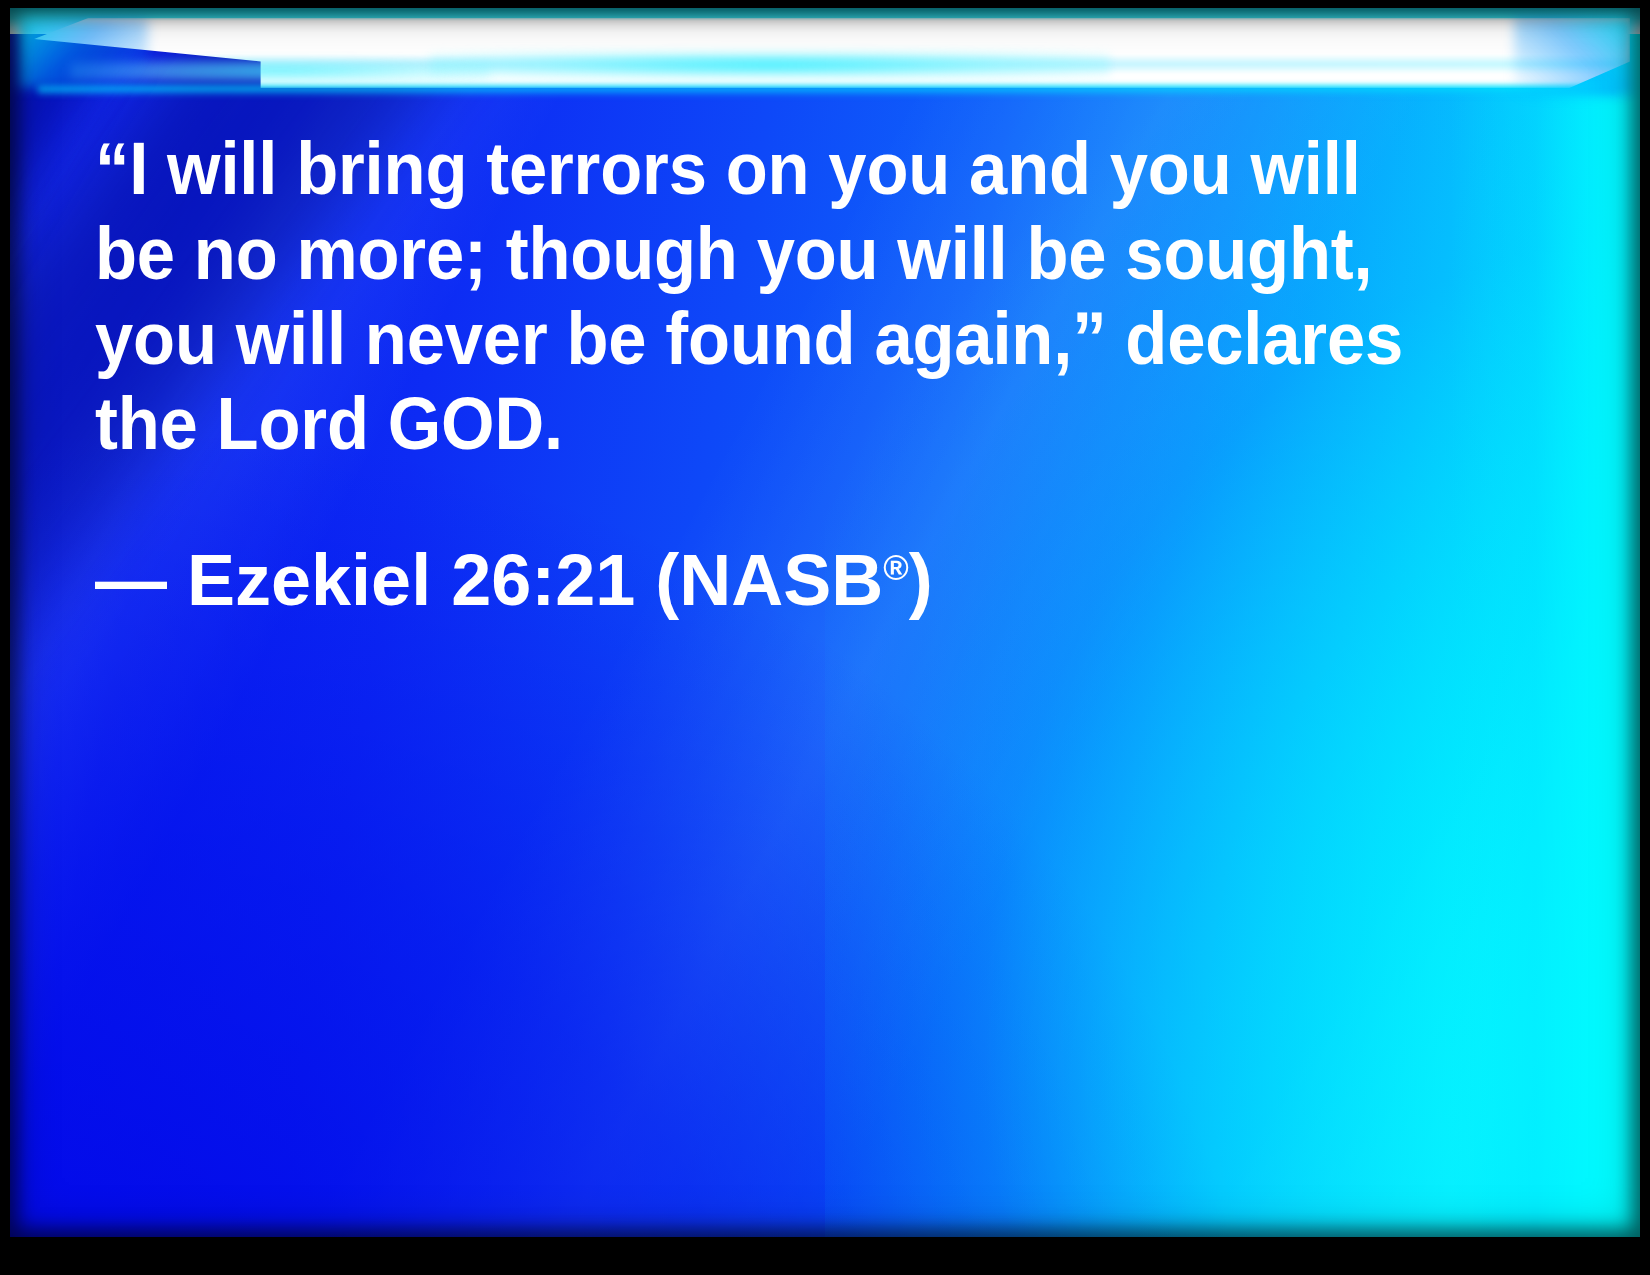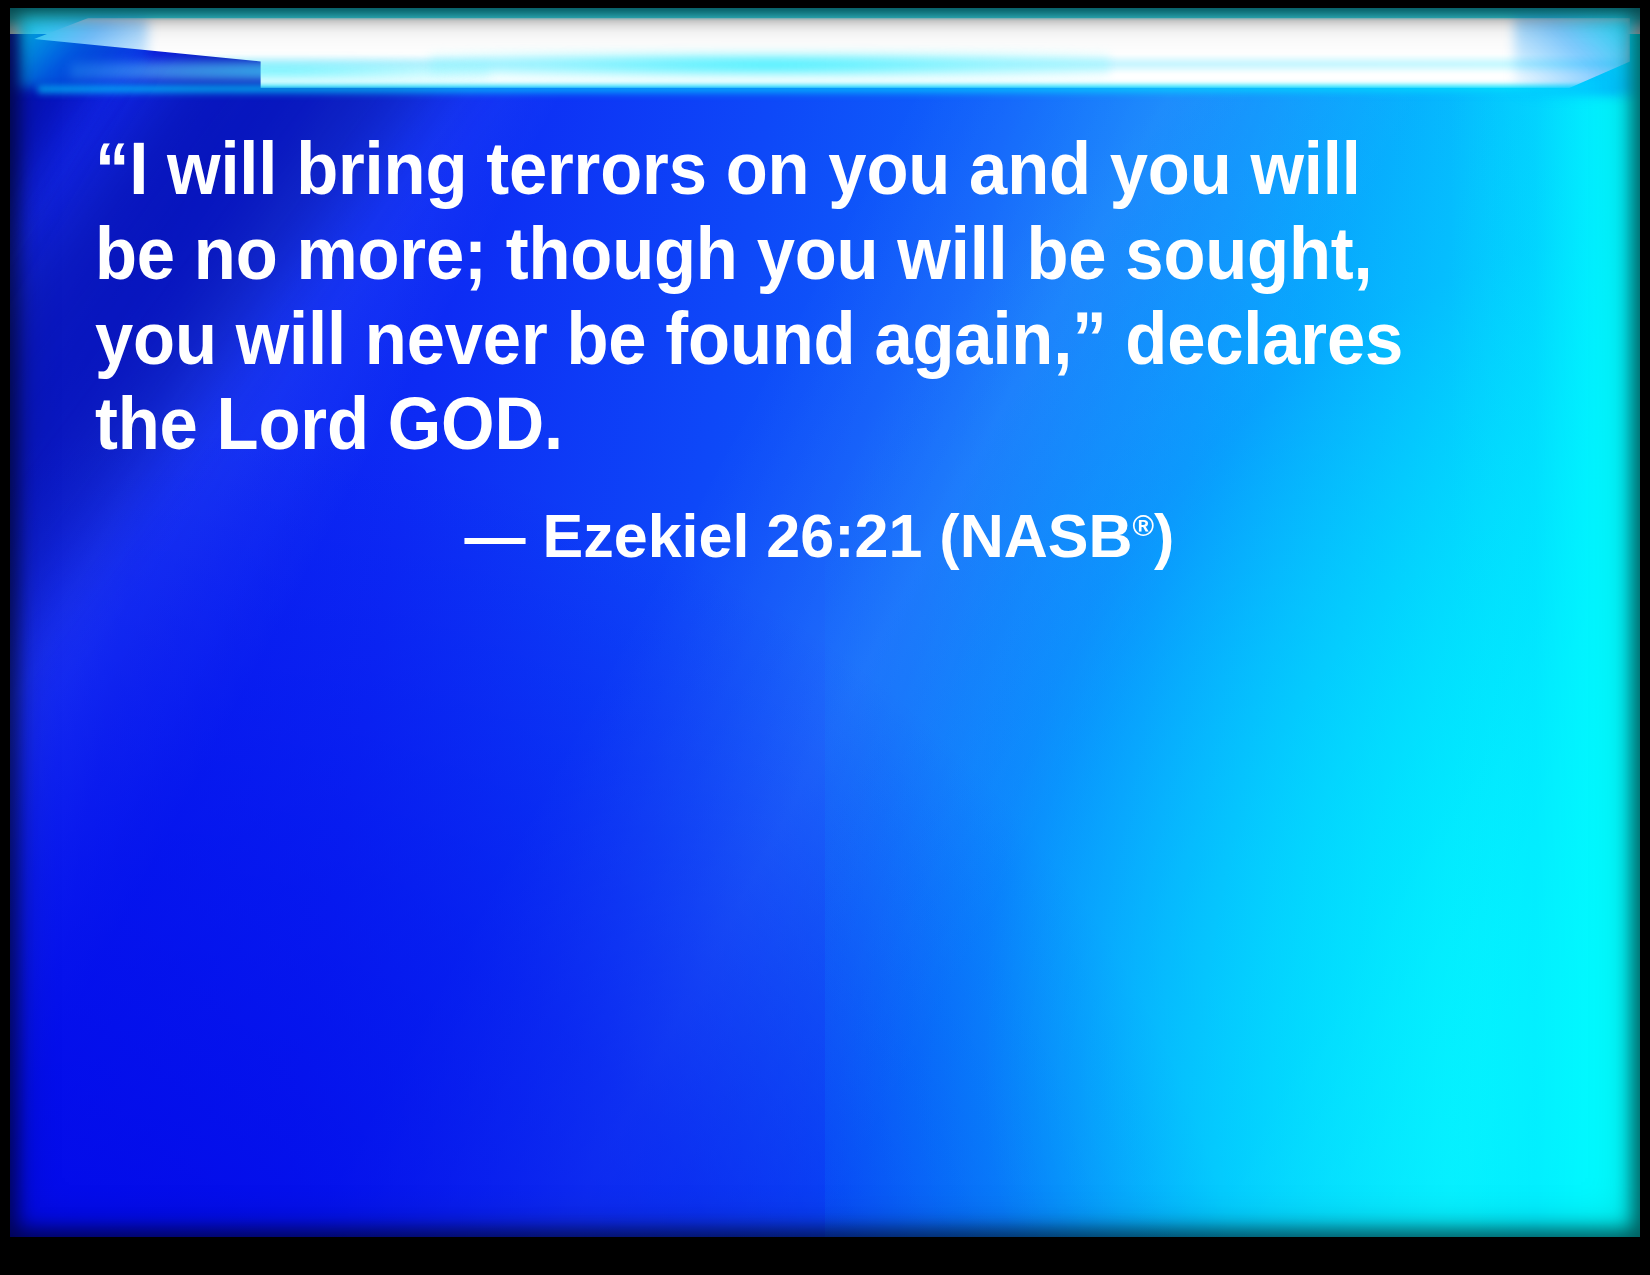--- a/index.html
+++ b/index.html
@@ -257,27 +257,27 @@
     font-size: 74px;
     line-height: 85px;
     letter-spacing: -0.2px;
     text-align: left;
     white-space: pre-wrap;
     transform: scaleX(0.93);
     transform-origin: left center;
   }
 
   #verse-ref {
-    margin: 30px 0 0 0;
+    margin: 74px 0 0 0;
     color: #ffffff;
     font-family: "Liberation Sans Narrow", "Liberation Sans", "DejaVu Sans Condensed", "DejaVu Sans", sans-serif;
     font-weight: bold;
-    font-size: 61px;
+    font-size: 72px;
     line-height: 80px;
-    text-align: center;
+    text-align: left;
     white-space: nowrap;
     padding-right: 6px;
   }
   #verse-ref .reg {
     font-size: 0.48em;
     vertical-align: super;
     line-height: 0;
   }
 
   

